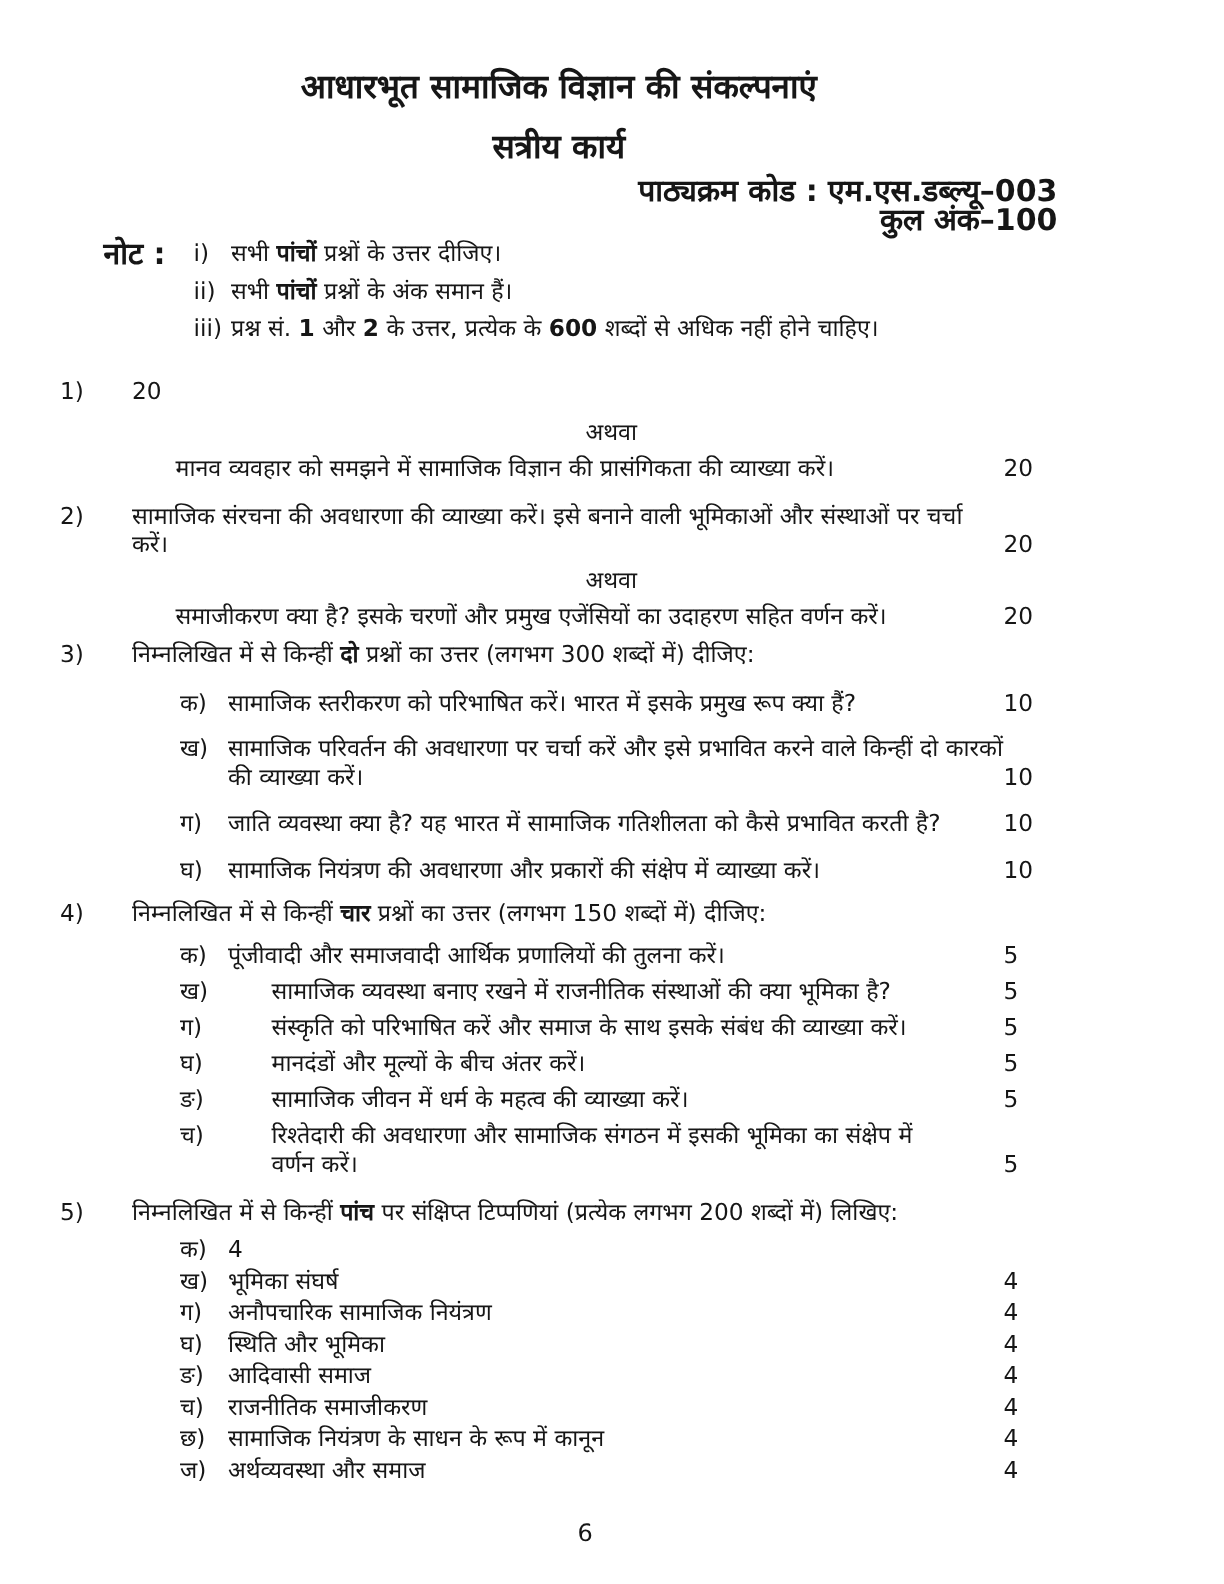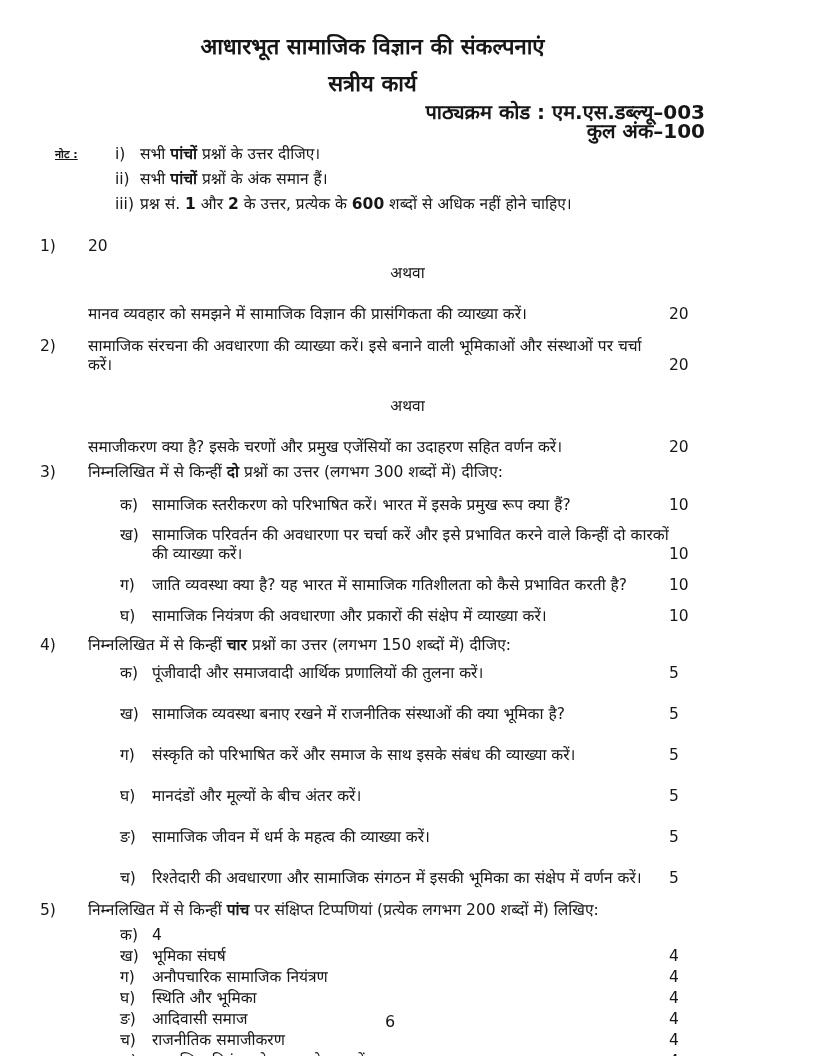--- a/index.html
+++ b/index.html
@@ -3,40 +3,40 @@
 <meta charset="utf-8">
 <style>
   html,body{margin:0;padding:0;background:#e8e8e8;}
   .page{
     width:816px;height:1056px;background:#ffffff;position:relative;
     font-family:"DejaVu Sans","Liberation Sans",sans-serif;
     color:#161616;font-size:15.5px;line-height:19px;
     box-sizing:border-box;padding:33px 111px 0 40px;overflow:hidden;
     margin:0 auto;
   }
-  .title{font-size:22px;line-height:28px;font-weight:bold;text-align:center;margin:0;}
+  .title{font-size:22px;line-height:28px;font-weight:bold;text-align:center;margin:12px;}
   .subtitle{font-size:22px;line-height:28px;font-weight:bold;text-align:center;margin:9px 0 0 0;}
   .codeblock{text-align:right;font-weight:bold;font-size:20px;line-height:19px;margin-top:5px;}
   .noteblock{display:flex;margin-top:4px;}
-  .note-label{width:60px;margin-left:15px;font-weight:bold;font-size:11px;flex:none;text-decoration:underline;}
+  .note-label{width:60px;margin-left:29px;font-weight:bold;font-size:20px;flex:none;}
   .note-items{flex:1;}
   .note-row{display:flex;margin-bottom:6px;}
   .note-num{width:25px;flex:none;}
   .note-text{flex:1;}
   .q{display:flex;}
   .qnum{width:48px;flex:none;}
   .qtext{flex:1;}
   .qmarks{width:36px;flex:none;text-align:left;align-self:flex-end;}
   .athva{text-align:center;padding-left:70px;}
   .sub{display:flex;margin-left:80px;}
   .subletter{width:32px;flex:none;}
   .bold{font-weight:bold;}
   .pagenum{position:absolute;top:1012px;left:385px;font-size:16px;}
   .mt17{margin-top:17px;} .mt13{margin-top:13px;} .mt8{margin-top:8px;}
-  .mt7{margin-top:22px;} .mt6{margin-top:6px;} .mt14{margin-top:14px;}
+  .mt7{margin-top:5px;gap:29px;} .mt6{margin-top:6px;} .mt14{margin-top:14px;}
   .mt11{margin-top:11px;} .mt12{margin-top:12px;} .mt10{margin-top:10px;}
   .mt9{margin-top:9px;} .mt2{margin-top:2px;}
 </style>
 </head>
 <body>
 
 <div class="page">
 
   <div class="title">आधारभूत सामाजिक विज्ञान की संकल्पनाएं</div>
   <div class="subtitle">सत्रीय कार्य</div>

